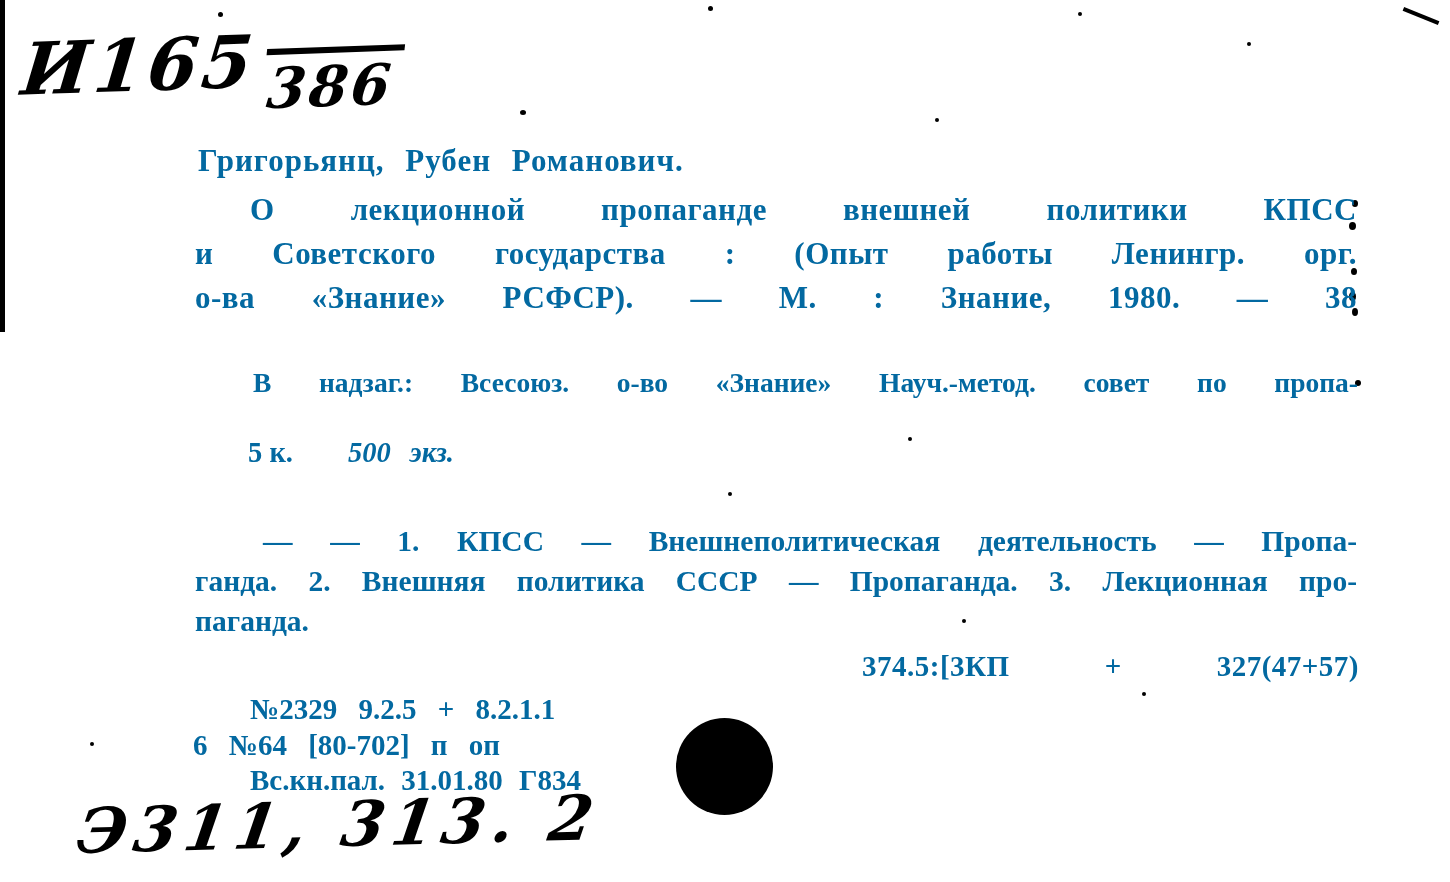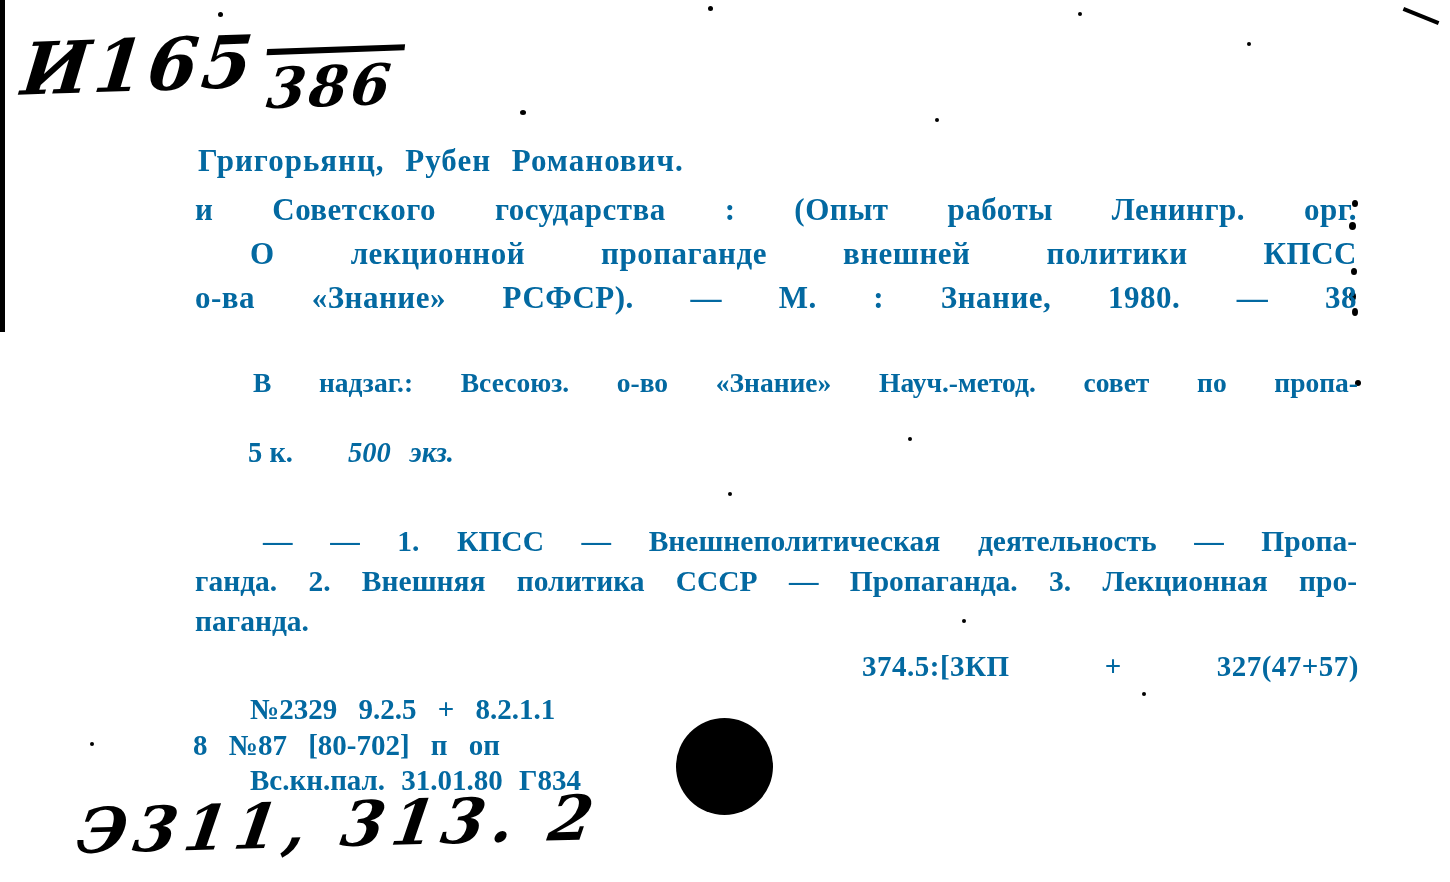--- a/index.html
+++ b/index.html
@@ -96,38 +96,38 @@
 <div class="abs speck" style="left:1142px;top:692px;width:4px;height:4px;"></div>
 <div class="abs speck" style="left:90px;top:742px;width:4px;height:4px;"></div>
 
 <div class="abs hw-top">
   <span class="series">И165</span><span class="number">386</span>
 </div>
 
 <div class="abs printed author">Григорьянц, Рубен Романович.</div>
 
 <div class="abs printed desc-block">
+  <div class="jl indent-55">О лекционной пропаганде внешней политики КПСС</div>
   <div class="jl">и Советского государства : (Опыт работы Ленингр. орг.</div>
-  <div class="jl indent-55">О лекционной пропаганде внешней политики КПСС</div>
   <div class="jl">о-ва «Знание» РСФСР). — М. : Знание, 1980. — 38</div>
 </div>
 
 <div class="abs printed note-block">
   <div class="jl indent-58">В надзаг.: Всесоюз. о-во «Знание» Науч.-метод. совет по пропа-</div>
 </div>
 
 <div class="abs printed price-line">
   <span>5 к.</span><span class="runs">500 экз.</span>
 </div>
 
 <div class="abs printed subject-block">
   <div class="jl indent-68">— — 1. КПСС — Внешнеполитическая деятельность — Пропа-</div>
   <div class="jl">ганда. 2. Внешняя политика СССР — Пропаганда. 3. Лекционная про-</div>
   <div>паганда.</div>
 </div>
 
 <div class="abs printed classification">374.5:[3КП + 327(47+57)</div>
 
 <div class="abs printed reg reg-0">№2329 9.2.5 + 8.2.1.1</div>
-<div class="abs printed reg reg-1">8 №87 [80-702] п оп</div>
+<div class="abs printed reg reg-1">6 №64 [80-702] п оп</div>
 <div class="abs printed reg reg-2">Вс.кн.пал. 31.01.80 Г834</div>
 
 <div class="abs hw-bottom">Э311, 313. 2</div>
 
 </body></html>

